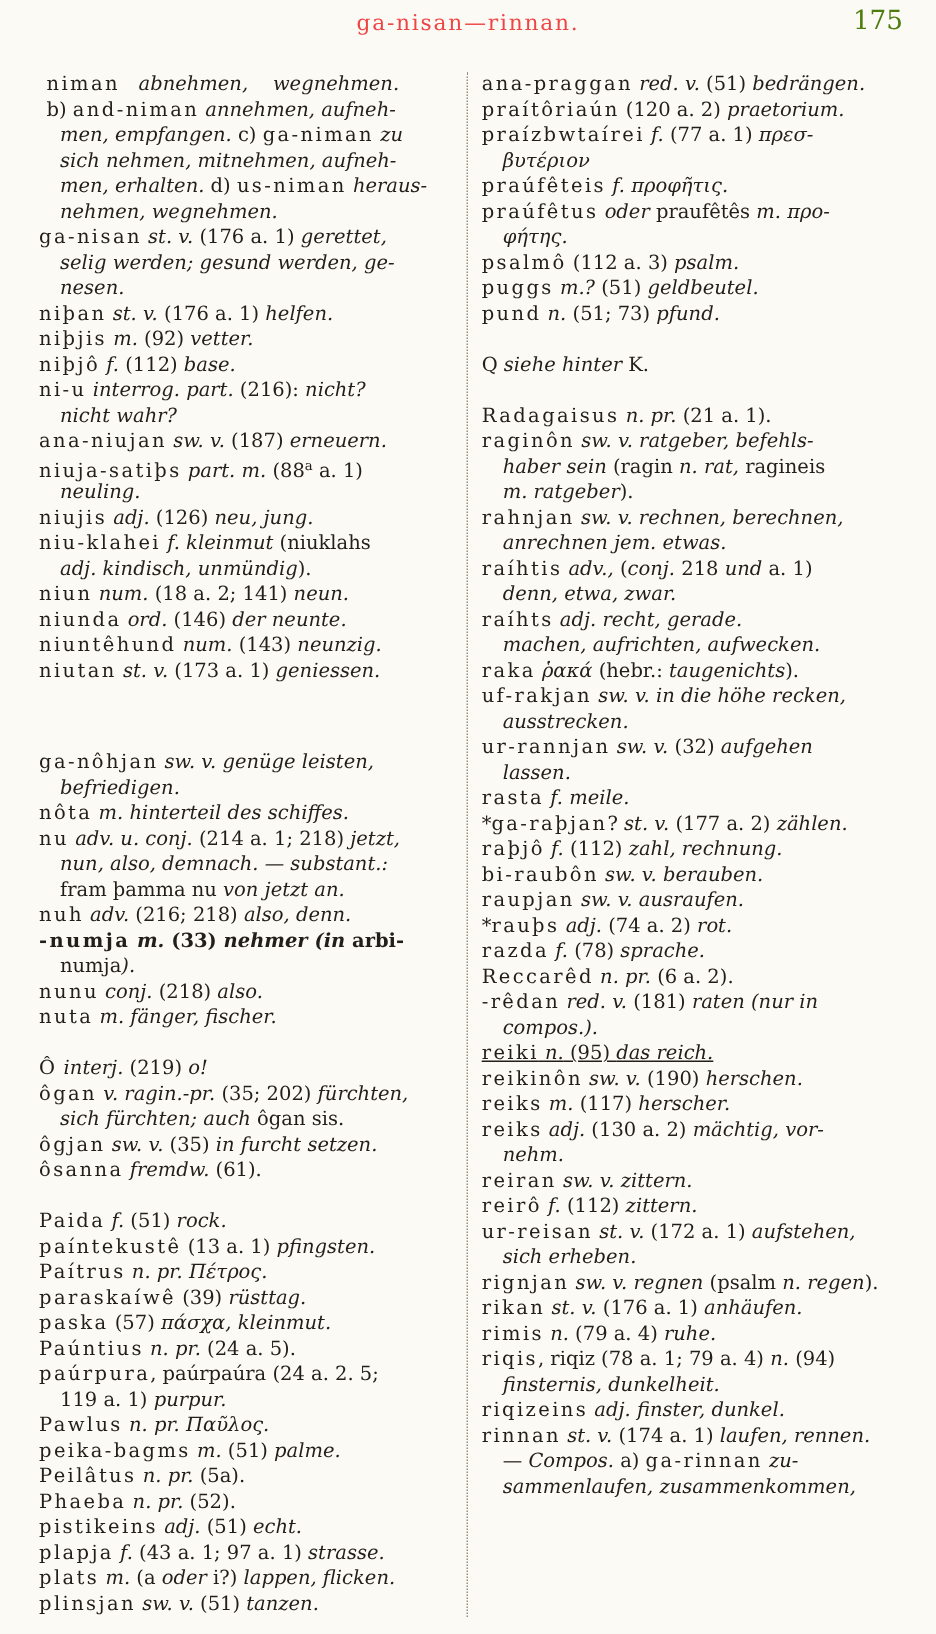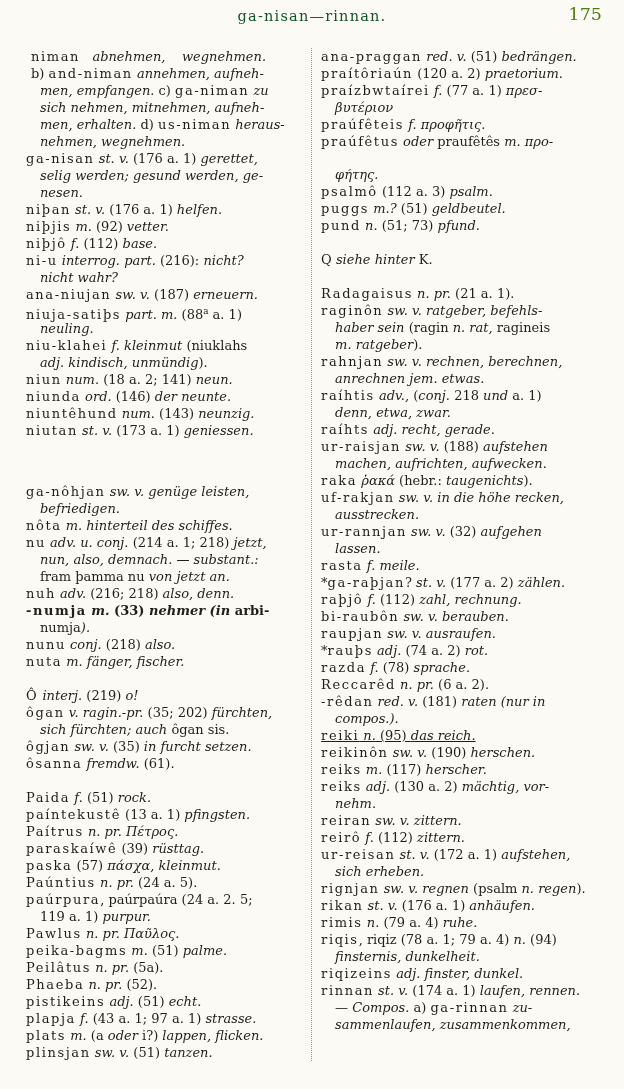--- a/index.html
+++ b/index.html
@@ -19,21 +19,21 @@
     position:relative;
     height:30px;
     padding-top:8px;
   }
   .running-title{
     position:absolute;
     left:0;right:0;top:8px;
     text-align:center;
     font-size:14.5px;
     letter-spacing:1.2px;
-    color:#14532d;
+    color:#ef4444;
   }
   .page-number{
     position:absolute;
     right:22px;top:4px;
     font-size:17.5px;
     color:#4d7c0f;
   }
   .cols{
     display:flex;
     padding:10px 10px 0 26px;
@@ -84,20 +84,21 @@
         <div class="line" style="padding-left: 14px;"><span class="s-i">selig werden; gesund werden, ge-</span></div>
         <div class="line" style="padding-left: 14px;"><span class="s-i">nesen.</span></div>
         <div class="line" style="padding-left: 0px;"><span class="s-h">niþan</span><span class="s-i"> st. v.</span><span class="s-r"> (176 a. 1) </span><span class="s-i">helfen.</span></div>
         <div class="line" style="padding-left: 0px;"><span class="s-h">niþjis</span><span class="s-i"> m.</span><span class="s-r"> (92) </span><span class="s-i">vetter.</span></div>
         <div class="line" style="padding-left: 0px;"><span class="s-h">niþjô</span><span class="s-i"> f.</span><span class="s-r"> (112) </span><span class="s-i">base.</span></div>
         <div class="line" style="padding-left: 0px;"><span class="s-h">ni-u</span><span class="s-i"> interrog. part.</span><span class="s-r"> (216): </span><span class="s-i">nicht?</span></div>
         <div class="line" style="padding-left: 14px;"><span class="s-i">nicht wahr?</span></div>
         <div class="line" style="padding-left: 0px;"><span class="s-h">ana-niujan</span><span class="s-i"> sw. v.</span><span class="s-r"> (187) </span><span class="s-i">erneuern.</span></div>
         <div class="line" style="padding-left: 0px;"><span class="s-h">niuja-satiþs</span><span class="s-i"> part. m.</span><span class="s-r"> (88</span><span class="s-sup">a</span><span class="s-r"> a. 1)</span></div>
         <div class="line" style="padding-left: 14px;"><span class="s-i">neuling.</span></div>
+        <div class="line" style="padding-left: 0px;"><span class="s-h">niujis</span><span class="s-i"> adj.</span><span class="s-r"> (126) </span><span class="s-i">neu, jung.</span></div>
         <div class="line" style="padding-left: 0px;"><span class="s-h">niu-klahei</span><span class="s-i"> f. kleinmut </span><span class="s-r">(niuklahs</span></div>
         <div class="line" style="padding-left: 14px;"><span class="s-i">adj. kindisch, unmündig</span><span class="s-r">).</span></div>
         <div class="line" style="padding-left: 0px;"><span class="s-h">niun</span><span class="s-i"> num.</span><span class="s-r"> (18 a. 2; 141) </span><span class="s-i">neun.</span></div>
         <div class="line" style="padding-left: 0px;"><span class="s-h">niunda</span><span class="s-i"> ord.</span><span class="s-r"> (146) </span><span class="s-i">der neunte.</span></div>
         <div class="line" style="padding-left: 0px;"><span class="s-h">niuntêhund</span><span class="s-i"> num.</span><span class="s-r"> (143) </span><span class="s-i">neunzig.</span></div>
         <div class="line" style="padding-left: 0px;"><span class="s-h">niutan</span><span class="s-i"> st. v.</span><span class="s-r"> (173 a. 1) </span><span class="s-i">geniessen.</span></div>
         <div class="line" style="padding-left: 0px; margin-top: 44px;"><span class="s-h">ga-nôhjan</span><span class="s-i"> sw. v. genüge leisten,</span></div>
         <div class="line" style="padding-left: 14px;"><span class="s-i">befriedigen.</span></div>
         <div class="line" style="padding-left: 0px;"><span class="s-h">nôta</span><span class="s-i"> m. hinterteil des schiffes.</span></div>
         <div class="line" style="padding-left: 0px;"><span class="s-h">nu</span><span class="s-i"> adv. u. conj.</span><span class="s-r"> (214 a. 1; 218) </span><span class="s-i">jetzt,</span></div>
@@ -132,37 +133,36 @@
         <div class="line" style="padding-left: 0px;"><span class="s-h">plats</span><span class="s-i"> m.</span><span class="s-r"> (a </span><span class="s-i">oder</span><span class="s-r"> i?) </span><span class="s-i">lappen, flicken.</span></div>
         <div class="line" style="padding-left: 0px;"><span class="s-h">plinsjan</span><span class="s-i"> sw. v.</span><span class="s-r"> (51) </span><span class="s-i">tanzen.</span></div>
       </div>
     <div class="col col-right" id="col-right">
         <div class="line" style="padding-left: 0px;"><span class="s-h">ana-praggan</span><span class="s-i"> red. v.</span><span class="s-r"> (51) </span><span class="s-i">bedrängen.</span></div>
         <div class="line" style="padding-left: 0px;"><span class="s-h">praítôriaún</span><span class="s-r"> (120 a. 2) </span><span class="s-i">praetorium.</span></div>
         <div class="line" style="padding-left: 0px;"><span class="s-h">praízbwtaírei</span><span class="s-i"> f.</span><span class="s-r"> (77 a. 1) </span><span class="s-g">πρεσ-</span></div>
         <div class="line" style="padding-left: 14px;"><span class="s-g">βυτέριον</span></div>
         <div class="line" style="padding-left: 0px;"><span class="s-h">praúfêteis</span><span class="s-i"> f. </span><span class="s-g">προφῆτις.</span></div>
         <div class="line" style="padding-left: 0px;"><span class="s-h">praúfêtus</span><span class="s-i"> oder </span><span class="s-r">praufêtês </span><span class="s-i">m. </span><span class="s-g">προ-</span></div>
-        <div class="line" style="padding-left: 14px; margin-top: 16px;"><span class="s-g">φήτης.</span></div>
+        <div class="line" style="padding-left: 14px;"><span class="s-g">φήτης.</span></div>
         <div class="line" style="padding-left: 0px;"><span class="s-h">psalmô</span><span class="s-r"> (112 a. 3) </span><span class="s-i">psalm.</span></div>
         <div class="line" style="padding-left: 0px;"><span class="s-h">puggs</span><span class="s-i"> m.?</span><span class="s-r"> (51) </span><span class="s-i">geldbeutel.</span></div>
         <div class="line" style="padding-left: 0px;"><span class="s-h">pund</span><span class="s-i"> n.</span><span class="s-r"> (51; 73) </span><span class="s-i">pfund.</span></div>
         <div class="line gap"></div>
         <div class="line" style="padding-left: 0px;"><span class="s-r">Q </span><span class="s-i">siehe hinter </span><span class="s-r">K.</span></div>
         <div class="line gap"></div>
         <div class="line" style="padding-left: 0px;"><span class="s-h">Radagaisus</span><span class="s-i"> n. pr.</span><span class="s-r"> (21 a. 1).</span></div>
         <div class="line" style="padding-left: 0px;"><span class="s-h">raginôn</span><span class="s-i"> sw. v. ratgeber, befehls-</span></div>
         <div class="line" style="padding-left: 14px;"><span class="s-i">haber sein </span><span class="s-r">(ragin </span><span class="s-i">n. rat, </span><span class="s-r">ragineis</span></div>
         <div class="line" style="padding-left: 14px;"><span class="s-i">m. ratgeber</span><span class="s-r">).</span></div>
         <div class="line" style="padding-left: 0px;"><span class="s-h">rahnjan</span><span class="s-i"> sw. v. rechnen, berechnen,</span></div>
         <div class="line" style="padding-left: 14px;"><span class="s-i">anrechnen jem. etwas.</span></div>
         <div class="line" style="padding-left: 0px;"><span class="s-h">raíhtis</span><span class="s-i"> adv.,</span><span class="s-r"> (</span><span class="s-i">conj.</span><span class="s-r"> 218 </span><span class="s-i">und</span><span class="s-r"> a. 1)</span></div>
         <div class="line" style="padding-left: 14px;"><span class="s-i">denn, etwa, zwar.</span></div>
         <div class="line" style="padding-left: 0px;"><span class="s-h">raíhts</span><span class="s-i"> adj. recht, gerade.</span></div>
-        <div class="line" style="padding-left: 0px;"><span class="s-h">ur-raisjan</span><span class="s-i"> sw. v.</span><span class="s-r"> (188) </span><span class="s-i">aufstehen</span></div>
         <div class="line" style="padding-left: 14px;"><span class="s-i">machen, aufrichten, aufwecken.</span></div>
         <div class="line" style="padding-left: 0px;"><span class="s-h">raka</span><span class="s-r"> </span><span class="s-g">ῥακά</span><span class="s-r"> (hebr.: </span><span class="s-i">taugenichts</span><span class="s-r">).</span></div>
         <div class="line" style="padding-left: 0px;"><span class="s-h">uf-rakjan</span><span class="s-i"> sw. v. in die höhe recken,</span></div>
         <div class="line" style="padding-left: 14px;"><span class="s-i">ausstrecken.</span></div>
         <div class="line" style="padding-left: 0px;"><span class="s-h">ur-rannjan</span><span class="s-i"> sw. v.</span><span class="s-r"> (32) </span><span class="s-i">aufgehen</span></div>
         <div class="line" style="padding-left: 14px;"><span class="s-i">lassen.</span></div>
         <div class="line" style="padding-left: 0px;"><span class="s-h">rasta</span><span class="s-i"> f. meile.</span></div>
         <div class="line" style="padding-left: 0px;"><span class="s-r">*</span><span class="s-h">ga-raþjan</span><span class="s-r">? </span><span class="s-i">st. v.</span><span class="s-r"> (177 a. 2) </span><span class="s-i">zählen.</span></div>
         <div class="line" style="padding-left: 0px;"><span class="s-h">raþjô</span><span class="s-i"> f.</span><span class="s-r"> (112) </span><span class="s-i">zahl, rechnung.</span></div>
         <div class="line" style="padding-left: 0px;"><span class="s-h">bi-raubôn</span><span class="s-i"> sw. v. berauben.</span></div>

